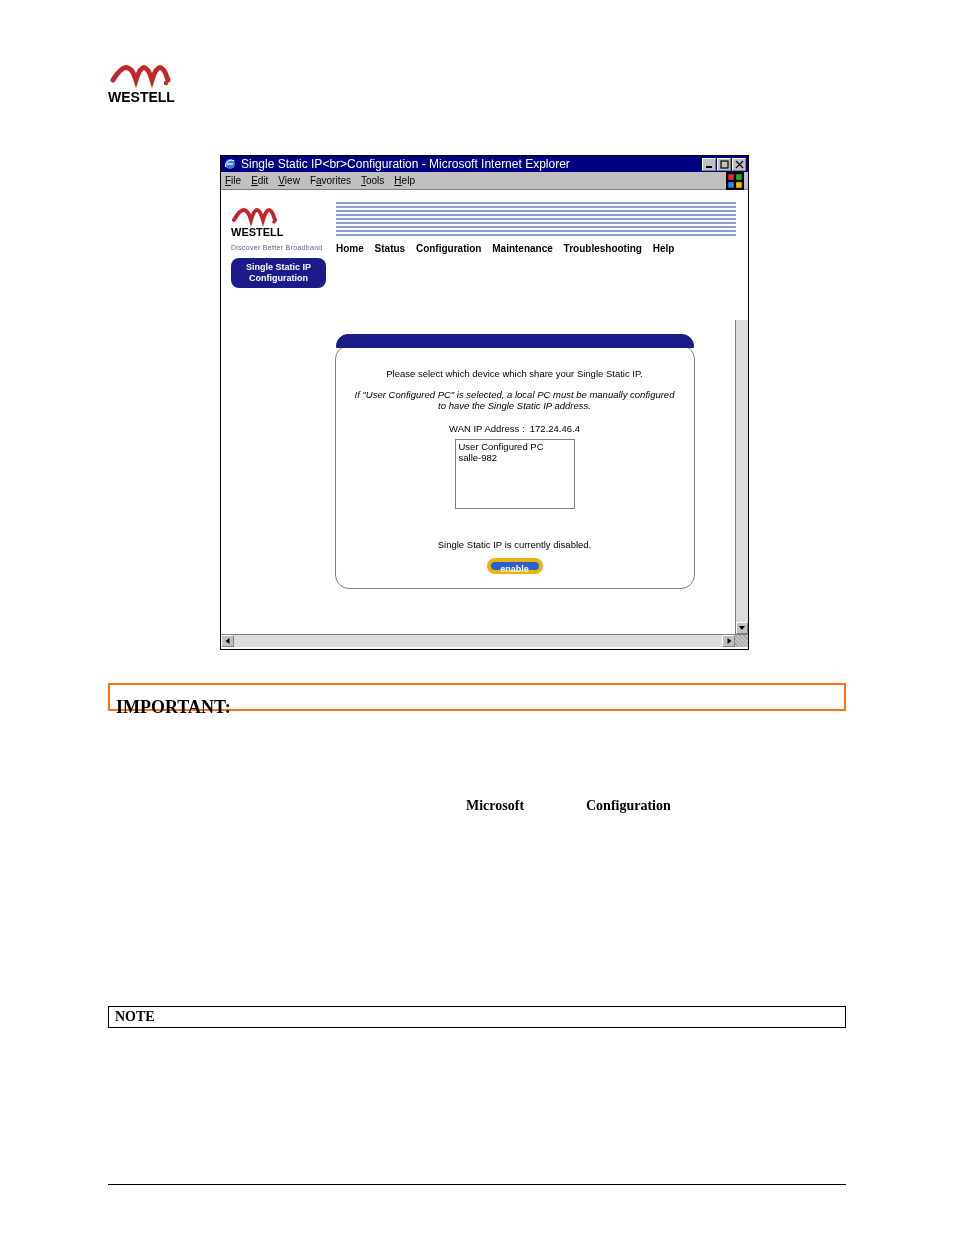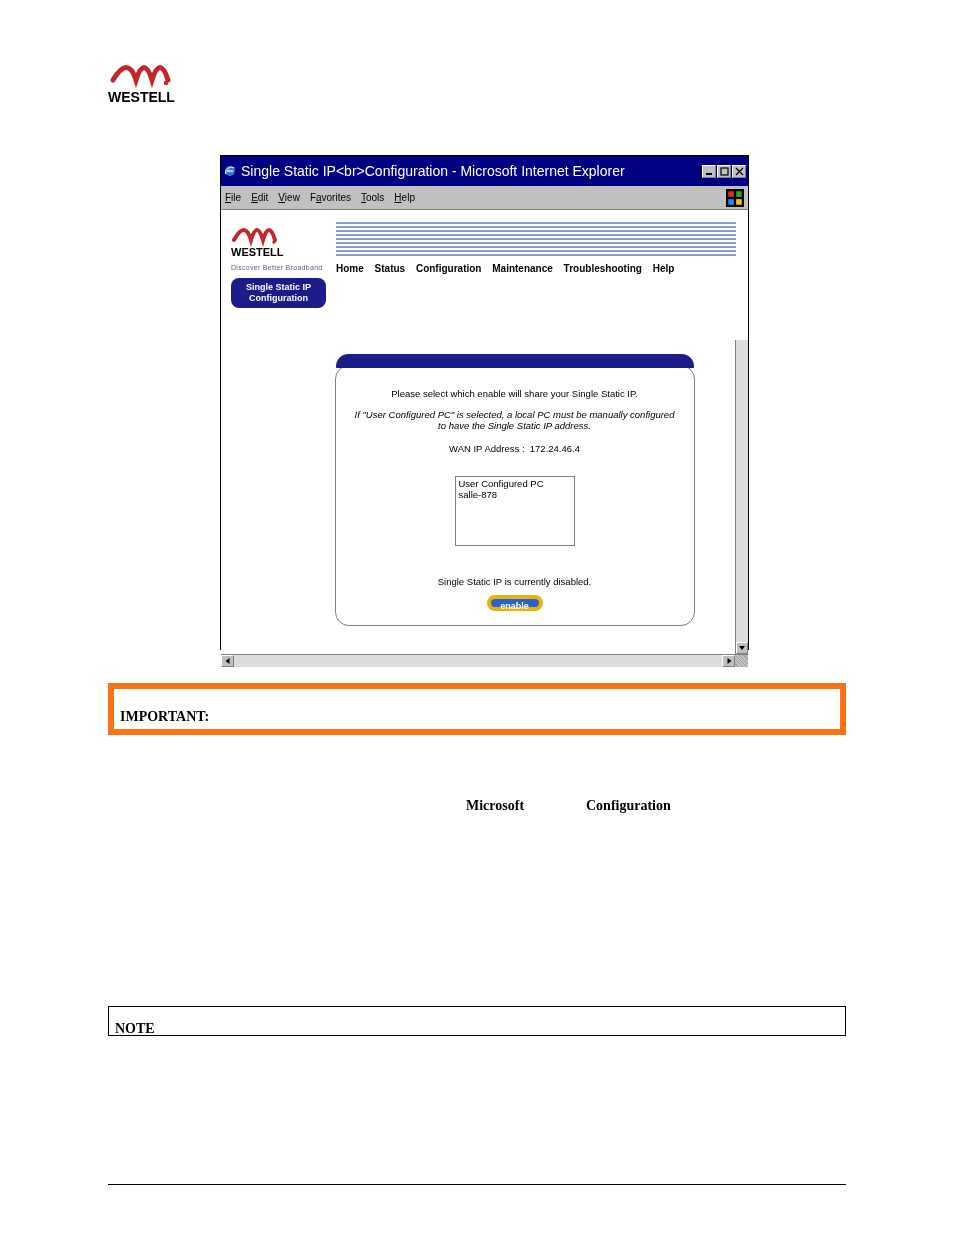--- a/index.html
+++ b/index.html
@@ -7,29 +7,29 @@
   .page { position: relative; width: 954px; height: 1235px; }
 
   
   .brand-logo { position: absolute; left: 108px; top: 50px; width: 90px; height: 60px; }
   .brand-logo svg { width: 100%; height: 100%; display: block; }
 
   
   .screenshot-wrap { position: absolute; left: 220px; top: 155px; width: 529px; height: 495px; border: 1px solid #000; background: #fff; }
 
   
-  .ie-titlebar { height: 30px; background: #000080; color: #fff; display: flex; align-items: center; font-family: Tahoma, sans-serif; font-size: 14px; padding: 0 2px; }
+  .ie-titlebar { height: 16px; background: #000080; color: #fff; display: flex; align-items: center; font-family: Tahoma, sans-serif; font-size: 12px; padding: 0 2px; }
   .ie-titlebar .ie-icon { width: 14px; height: 14px; margin-right: 4px; display: inline-flex; align-items: center; justify-content: center; }
   .ie-titlebar .title-text { flex: 1; white-space: nowrap; overflow: hidden; }
   .ie-titlebar .win-btns { display: flex; gap: 1px; }
   .ie-titlebar .win-btn { width: 14px; height: 13px; background: #c0c0c0; border: 1px solid #808080; border-top-color: #fff; border-left-color: #fff; display: inline-flex; align-items: center; justify-content: center; }
   .ie-titlebar .win-btn svg { width: 9px; height: 9px; }
 
   
-  .ie-menubar { height: 24px; background: #c0c0c0; display: flex; align-items: center; font-family: Tahoma, sans-serif; font-size: 10px; padding: 0 4px; border-bottom: 1px solid #808080; }
+  .ie-menubar { height: 18px; background: #c0c0c0; display: flex; align-items: center; font-family: Tahoma, sans-serif; font-size: 10px; padding: 0 4px; border-bottom: 1px solid #808080; }
   .ie-menubar .menu-item { margin-right: 10px; cursor: default; }
   .ie-menubar .menu-item .ul { text-decoration: underline; }
   .ie-menubar .ie-badge { margin-left: auto; width: 18px; height: 16px; display: inline-flex; align-items: center; justify-content: center; }
 
   
   .ie-content { position: relative; height: calc(100% - 36px - 13px); background: #fff; overflow: hidden; }
   .ie-vscroll { position: absolute; right: 0; top: 0; width: 13px; height: 100%; background: #dcdcdc; border-left: 1px solid #808080; }
   .ie-vscroll .sbtn { width: 12px; height: 12px; background: #c0c0c0; border: 1px solid #808080; border-top-color: #fff; border-left-color: #fff; display: flex; align-items: center; justify-content: center; }
   .ie-vscroll .sbtn.bottom { position: absolute; bottom: 0; left: 0; }
   .ie-hstatus { height: 13px; background: #c0c0c0; border-top: 1px solid #808080; display: flex; }
@@ -47,40 +47,40 @@
   .router-header .nav-lines { position: absolute; left: 115px; top: 10px; right: 13px; height: 38px; }
   .router-header .sidepill { position: absolute; left: 10px; top: 68px; width: 95px; background: #1b1b8a; color: #fff; font-family: Arial, sans-serif; font-size: 9px; font-weight: bold; text-align: center; padding: 4px 10px; border-radius: 8px; line-height: 1.2; }
 
   .router-body { position: absolute; left: 90px; top: 155px; right: 30px; bottom: 6px; }
   .panel { position: relative; margin: 0 auto; width: 360px; border: 1px solid #808080; border-radius: 14px; padding-top: 14px; padding-bottom: 14px; background: #fff; }
   .panel .hat { position: absolute; top: -12px; left: 0; right: 0; height: 14px; background: #1b1b8a; border-top-left-radius: 12px; border-top-right-radius: 12px; border:1px solid #1b1b8a;}
   .panel .ptxt { font-family: Arial, sans-serif; font-size: 9.5px; color: #000; text-align: center; padding: 0 14px; }
   .panel .ptxt.italic { font-style: italic; margin-top: 10px; }
   .panel .ptxt.first { margin-top: 8px; }
   .panel .ptxt.wan { margin-top: 12px; }
-  .panel .selectbox { margin: 22px auto 0; width: 120px; height: 70px; border: 1px solid #808080; background: #fff; font-family: Arial, sans-serif; font-size: 9.5px; padding: 2px 3px; overflow-y: auto; }
+  .panel .selectbox { margin: 5px auto 0; width: 120px; height: 70px; border: 1px solid #808080; background: #fff; font-family: Arial, sans-serif; font-size: 9.5px; padding: 2px 3px; overflow-y: auto; }
   .panel .selectbox .opt { padding: 0; line-height: 1.15; cursor: pointer; }
   .panel .status { margin-top: 30px; font-family: Arial, sans-serif; font-size: 9.5px; text-align: center; }
   .panel .enable-btn { display: block; margin: 8px auto 0; width: 56px; height: 16px; background: #2a5fd6; color: #fff; font-family: Arial, sans-serif; font-size: 9px; font-weight: bold; border: 4px solid #eab308; border-radius: 10px; text-align: center; line-height: 14px; cursor: pointer; }
 
   
-  .important-box { position: absolute; left: 108px; top: 683px; right: 108px; height: 26px; border: 6px solid #f97316; padding: 20px 6px; font-size: 14px; }
+  .important-box { position: absolute; left: 108px; top: 683px; right: 108px; height: 26px; border: 2px solid #f97316; padding: 12px 6px; font-size: 18px; }
   .important-box b { font-weight: bold; }
 
   
   .section-heading { position: absolute; left: 136px; top: 755px; font-size: 22px; font-weight: bold; }
   .section-heading .num { margin-right: 6px; }
 
   
   .words-row { position: absolute; top: 798px; left: 0; right: 0; font-size: 14px; font-weight: bold; }
   .words-row .w1 { position: absolute; left: 466px; }
   .words-row .w2 { position: absolute; left: 586px; }
 
   
-  .note-box { position: absolute; left: 108px; top: 1006px; right: 108px; height: 22px; border: 1px solid #000; padding: 14px 6px; font-size: 14px; }
+  .note-box { position: absolute; left: 108px; top: 1006px; right: 108px; height: 22px; border: 1px solid #000; padding: 2px 6px; font-size: 14px; }
 
   
   .footer-line { position: absolute; left: 108px; right: 108px; top: 1184px; height: 1px; background: #000; }
 </style>
 </head>
 <body>
 
 <div class="page">
 
   <div class="brand-logo">
@@ -179,29 +179,29 @@
           <span>Maintenance</span>
           <span>Troubleshooting</span>
           <span>Help</span>
         </div>
         <div class="sidepill">Single Static IP Configuration</div>
       </div>
 
       <div class="router-body">
         <div class="panel">
           <div class="hat"></div>
-          <div class="ptxt first">Please select which enable will share your Single Static IP.</div>
+          <div class="ptxt first">Please select which device which share your Single Static IP.</div>
           <div class="ptxt italic">If "User Configured PC" is selected, a local PC must be manually configured to have the Single Static IP address.</div>
           <div class="ptxt wan">
             <span>WAN IP Address :</span>
             &nbsp;<span>172.24.46.4</span>
           </div>
           <div class="selectbox">
             <div class="opt">User Configured PC</div>
-            <div class="opt">salle-878</div>
+            <div class="opt">salle-982</div>
           </div>
           <div class="status">Single Static IP is currently disabled.</div>
           <div class="enable-btn">enable</div>
         </div>
       </div>
     </div>
     <div class="ie-hstatus">
       <div class="left">
           <svg width="8" height="8" viewBox="0 0 8 8">
             <path d="M5.5 1l-4 3 4 3z" fill="#000"></path>

